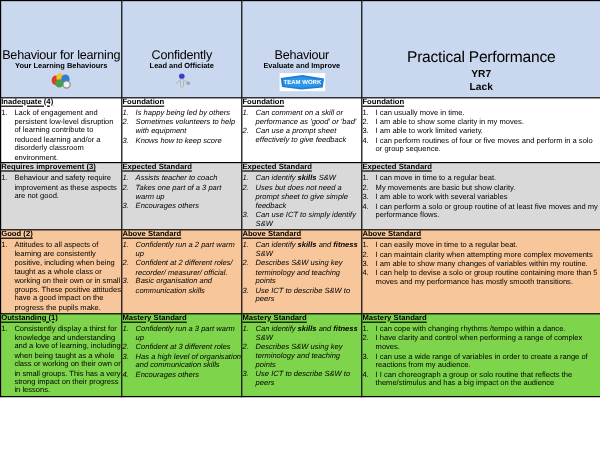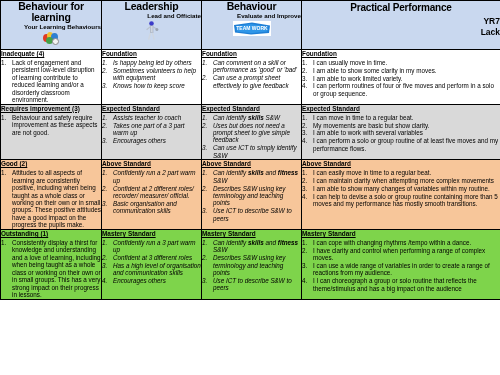--- a/index.html
+++ b/index.html
@@ -4,23 +4,23 @@
 <style>
   html,body{margin:0;padding:0;background:#ffffff;}
   body{width:500px;height:375px;overflow:hidden;
        font-family:"Liberation Sans","DejaVu Sans",sans-serif;color:#000;}
   .sheet{width:500px;height:375px;position:relative;box-sizing:border-box;}
   table.grid{border-collapse:collapse;table-layout:fixed;width:500px;}
   table.grid td{border:1px solid #000;vertical-align:top;padding:0;}
 
   
   .hdr{background:#c9d8ef;height:48px;text-align:center;padding:2px 2px 1px 2px;}
-  .hdr .t1{font-size:10.5px;font-weight:bold;line-height:11px;letter-spacing:-0.2px;}
-  .hdr .t1.big{font-size:10px;line-height:14.5px;}
-  .hdr .t2{font-size:6.2px;font-weight:bold;line-height:7.5px;text-align:right;}
+  .hdr .t1{font-size:10.5px;font-weight:normal;line-height:11px;letter-spacing:-0.2px;margin-top:40px;}
+  .hdr .t1.big{font-size:13px;line-height:14.5px;}
+  .hdr .t2{font-size:6.2px;font-weight:bold;line-height:7.5px;}
   .hdr .t2.mid{font-size:8.5px;font-weight:bold;line-height:11px;}
   .hdr-icon{margin-top:1px;display:flex;justify-content:center;align-items:flex-end;}
 
   
   .cell{padding:2px 3px 3px 3px;}
   .band-f{background:#ffffff;}
   .band-e{background:#d9d9d9;}
   .band-a{background:#f7c69a;}
   .band-m{background:#7ed44b;}
   .cat{font-size:6.4px;font-weight:bold;text-decoration:underline;line-height:8px;
@@ -59,21 +59,21 @@
               <span class="ic-brain">
                 <span class="lobe" style="left:0;top:2px;width:7px;height:8px;background:#e03b24;"></span>
                 <span class="lobe" style="left:4px;top:0px;width:6px;height:7px;background:#f2c230;"></span>
                 <span class="lobe" style="left:8px;top:1px;width:7px;height:8px;background:#2f7fd1;"></span>
                 <span class="lobe" style="left:3px;top:5px;width:7px;height:7px;background:#45a048;"></span>
                 <span class="lobe" style="left:9px;top:6px;width:5px;height:5px;background:#f2f2f2;border:1px solid #888;"></span>
               </span>
             </div>
           </td>
           <td class="hdr">
-            <div class="t1">Leadership</div>
+            <div class="t1">Confidently</div>
             <div class="t2">Lead and Officiate</div>
             <div class="hdr-icon">
               <span class="ic-ref"><svg width="14" height="20" viewBox="0 0 14 20">
                   <circle cx="6.5" cy="2.6" r="2.3" fill="#3b3bc9"></circle>
                   <rect x="5.2" y="4.8" width="2.8" height="7" fill="#cfd6e0" stroke="#8a93a3" stroke-width="0.4"></rect>
                   <path d="M5.4 5.6 L1.6 8.8" stroke="#b9c1cc" stroke-width="1.2" fill="none"></path>
                   <path d="M8.0 5.8 L11.6 8.0" stroke="#b9c1cc" stroke-width="1.2" fill="none"></path>
                   <circle cx="11.9" cy="8.4" r="1.5" fill="#9aa3b0"></circle>
                   <path d="M5.6 11.6 L3.6 18.6" stroke="#cfd6e0" stroke-width="1.4" fill="none"></path>
                   <path d="M7.4 11.6 L9.2 18.6" stroke="#cfd6e0" stroke-width="1.4" fill="none"></path>

